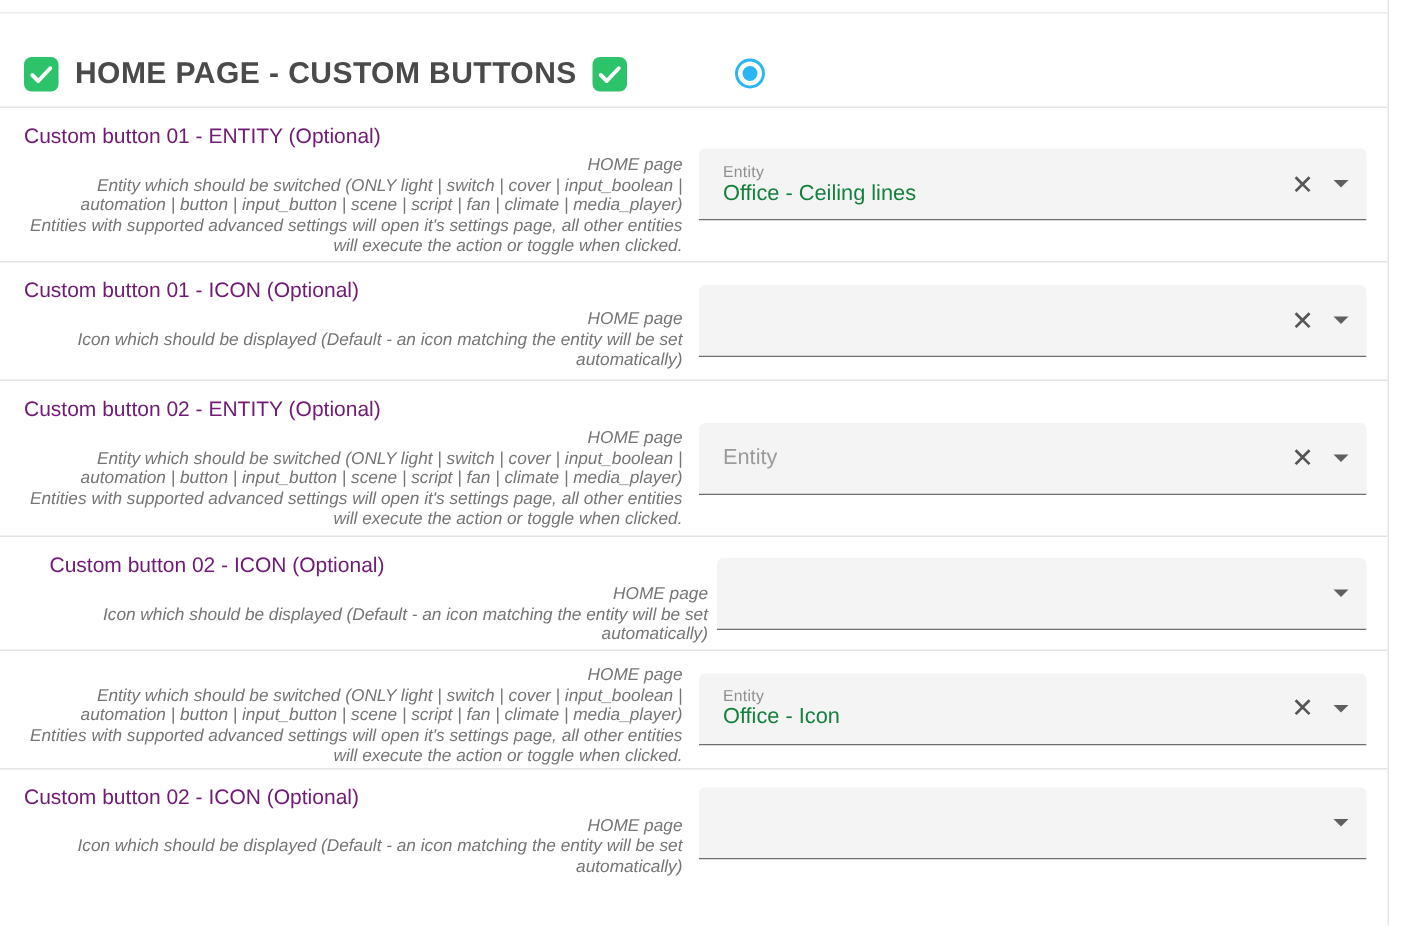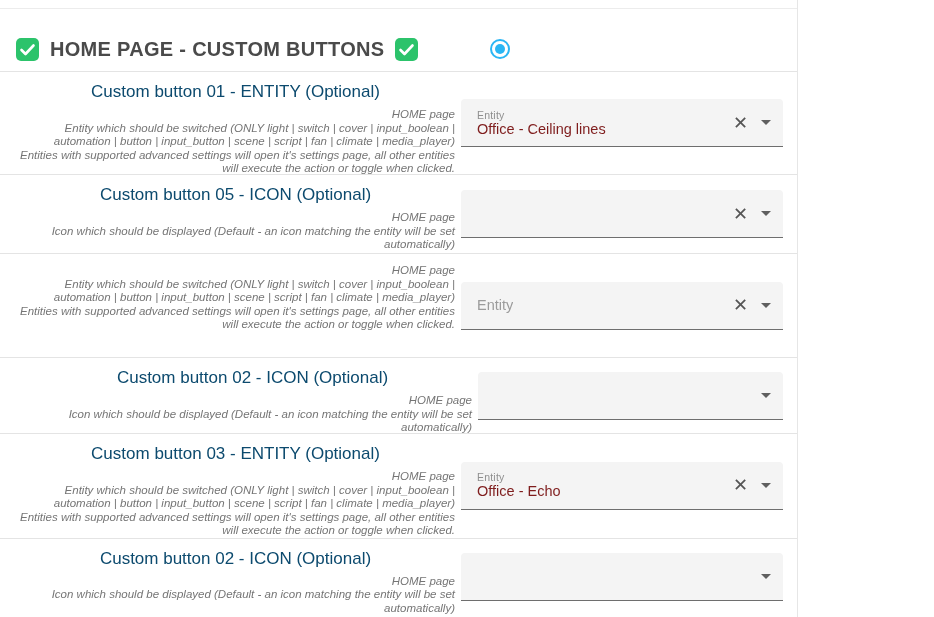--- a/index.html
+++ b/index.html
@@ -4,42 +4,42 @@
 <style>
   :root{
     --checkbox-green:#2cc36b;
     --radio-blue:#2ab6f4;
     --divider:#e4e4e4;
     --field-bg:#f4f4f4;
     --field-border:#6e6e6e;
   }
   *{margin:0;padding:0;box-sizing:border-box;}
   body{background:#fff;font-family:"Liberation Sans",sans-serif;}
-  .page{width:798px;height:617px;background:#fff;overflow:hidden;border-right:1px solid #e6e6e6;}
+  .page{width:926px;height:617px;background:#fff;overflow:hidden;border-right:1px solid #e6e6e6;}
   .top-gap{height:9px;border-bottom:1px solid #ececec;}
   .header{height:62px;padding:18px 0 0 16px;display:flex;align-items:center;}
   .checkbox{width:23px;height:23px;border-radius:5px;background:var(--checkbox-green);display:inline-flex;align-items:center;justify-content:center;flex:none;}
   .page-title{font-size:20px;font-weight:bold;color:#4a4a4a;letter-spacing:.3px;margin:0 11px;white-space:nowrap;}
   .cb2{margin-left:0;}
   .radio-outer{width:20px;height:20px;border:2px solid var(--radio-blue);border-radius:50%;display:inline-flex;align-items:center;justify-content:center;margin-left:72px;flex:none;}
   .radio-dot{width:10px;height:10px;background:var(--radio-blue);border-radius:50%;}
   .row{display:flex;border-top:1px solid var(--divider);overflow:hidden;}
   .row:nth-of-type(1){height:102px;}
   .row:nth-of-type(2){height:82px;}
   .row:nth-of-type(3){height:103px;}
   .row:nth-of-type(4){height:79px;}
   .row:nth-of-type(5){height:104px;}
   .row:nth-of-type(6){height:76px;padding-left:17px;}
   .row-text{width:461px;padding:10px 6px 0 16px;flex:none;}
-  .row-title{font-size:17px;color:#0c4a6e;margin-bottom:6px;text-align:center;}
+  .row-title{font-size:14px;color:#701a75;margin-bottom:6px;}
   .row-desc{font-size:11.5px;font-style:italic;color:#757575;line-height:13.5px;white-space:pre-line;text-align:right;}
   .field{width:445px;height:48px;margin-left:auto;margin-right:14px;align-self:center;background:var(--field-bg);border-radius:4px 4px 0 0;border-bottom:1px solid var(--field-border);display:flex;align-items:center;padding:0 12px 0 16px;cursor:pointer;}
   .field-texts{display:flex;flex-direction:column;justify-content:center;gap:0;overflow:hidden;}
   .field-label{font-size:10.5px;color:#8f8f8f;letter-spacing:.2px;}
-  .field-value{font-size:14.5px;color:#7f1d1d;}
+  .field-value{font-size:14.5px;color:#15803d;}
   .field-placeholder{font-size:14.5px;color:#9b9b9b;}
   .field-icons{margin-left:auto;display:flex;align-items:center;gap:13px;flex:none;}
   .clear-x{font-size:18px;color:#555;line-height:1;font-style:normal;}
   .arrow-down{width:0;height:0;border-left:5px solid transparent;border-right:5px solid transparent;border-top:5px solid #5f5f5f;}
 </style>
 </head>
 <body>
 
 <div class="page">
   <div class="top-gap"></div>
@@ -75,34 +75,35 @@
       </div>
       <div class="field-icons">
         <span class="clear-x">✕</span>
         <span class="arrow-down"></span>
       </div>
     </div>
   </div>
 
   <div class="row">
     <div class="row-text">
-      <div class="row-title">Custom button 05 - ICON (Optional)</div>
+      <div class="row-title">Custom button 01 - ICON (Optional)</div>
       <div class="row-desc">HOME page
 Icon which should be displayed (Default - an icon matching the entity will be set automatically)</div>
     </div>
     <div class="field">
       <div class="field-icons">
         <span class="clear-x">✕</span>
         <span class="arrow-down"></span>
       </div>
     </div>
   </div>
 
   <div class="row">
     <div class="row-text">
+      <div class="row-title">Custom button 02 - ENTITY (Optional)</div>
       <div class="row-desc">HOME page
 Entity which should be switched (ONLY light | switch | cover | input_boolean | automation | button | input_button | scene | script | fan | climate | media_player)
 Entities with supported advanced settings will open it's settings page, all other entities will execute the action or toggle when clicked.</div>
     </div>
     <div class="field">
       <div class="field-texts">
         <span class="field-placeholder">Entity</span>
       </div>
       <div class="field-icons">
         <span class="clear-x">✕</span>
@@ -119,29 +120,28 @@
     </div>
     <div class="field">
       <div class="field-icons">
         <span class="arrow-down"></span>
       </div>
     </div>
   </div>
 
   <div class="row">
     <div class="row-text">
-      <div class="row-title">Custom button 03 - ENTITY (Optional)</div>
       <div class="row-desc">HOME page
 Entity which should be switched (ONLY light | switch | cover | input_boolean | automation | button | input_button | scene | script | fan | climate | media_player)
 Entities with supported advanced settings will open it's settings page, all other entities will execute the action or toggle when clicked.</div>
     </div>
     <div class="field">
       <div class="field-texts">
         <span class="field-label">Entity</span>
-        <span class="field-value">Office - Echo</span>
+        <span class="field-value">Office - Icon</span>
       </div>
       <div class="field-icons">
         <span class="clear-x">✕</span>
         <span class="arrow-down"></span>
       </div>
     </div>
   </div>
 
   <div class="row">
     <div class="row-text">

